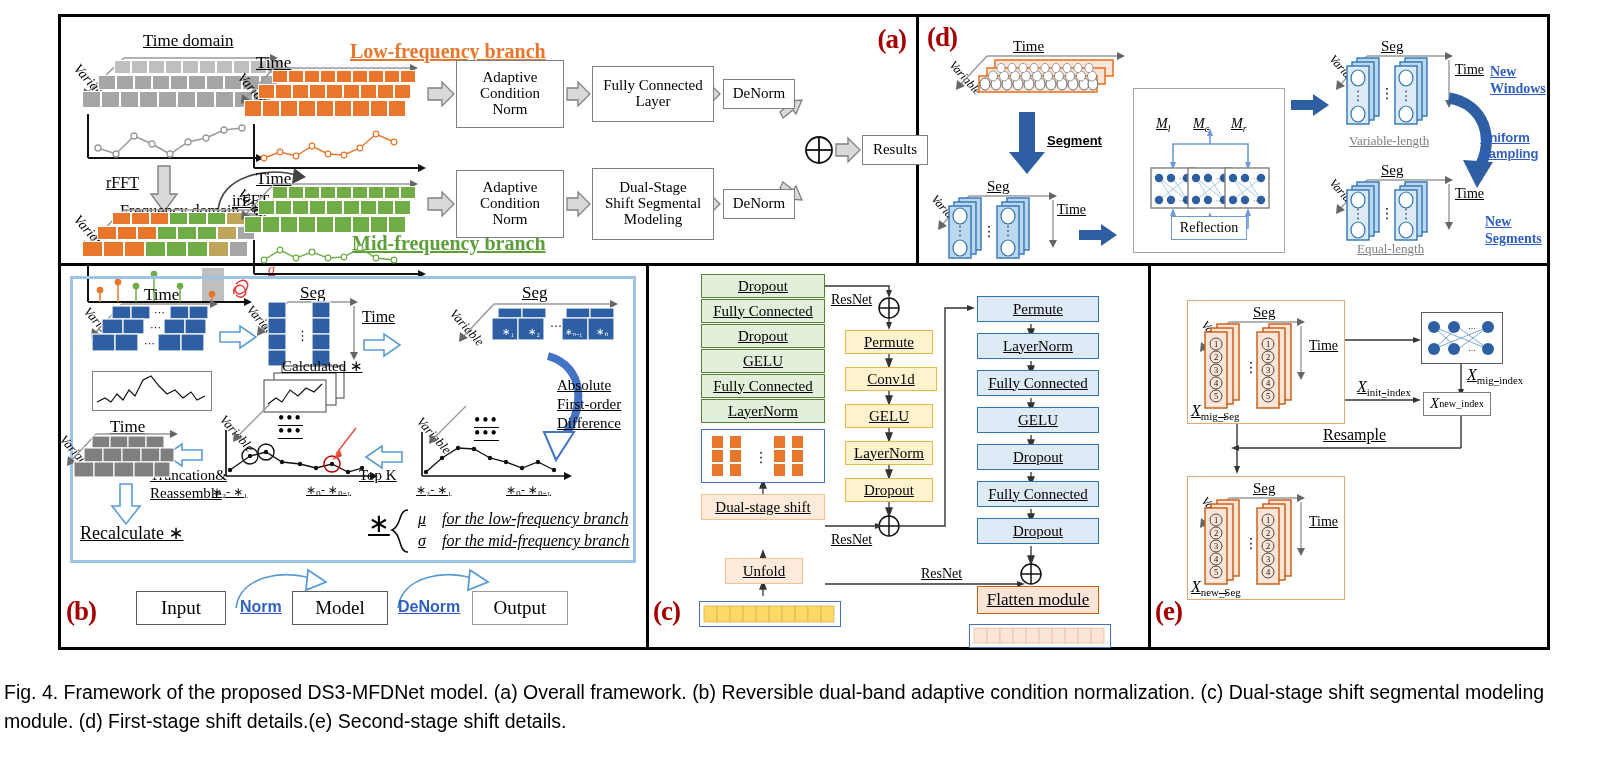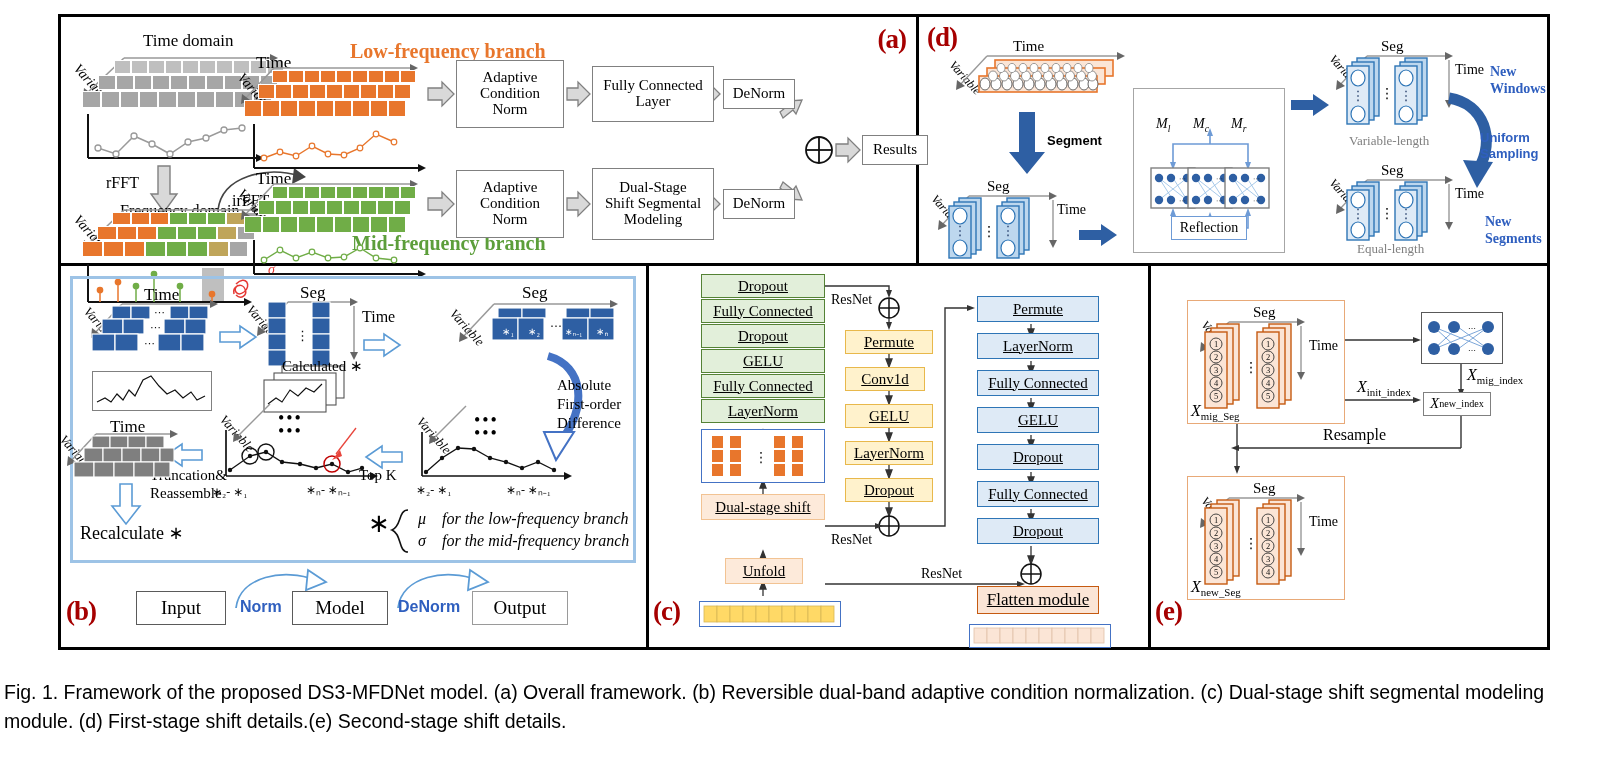--- a/index.html
+++ b/index.html
@@ -10,21 +10,21 @@
   .frame{position:absolute;left:58px;top:14px;width:1492px;height:636px;border:3px solid #000;box-sizing:border-box;}
   .vdiv{position:absolute;background:#000;}
   .hdiv{position:absolute;background:#000;}
 
   .panel{position:absolute;box-sizing:border-box;}
   .plabel{position:absolute;font-family:"Liberation Serif",serif;font-weight:bold;font-style:normal;font-size:27px;color:#A60000;letter-spacing:-1px;}
 
   
   .box{position:absolute;box-sizing:border-box;border:1.5px solid #808080;background:#fff;
        display:flex;align-items:center;justify-content:center;text-align:center;line-height:1.05;}
-  .txt{position:absolute;white-space:pre;line-height:1.1;}
+  .txt{position:absolute;white-space:pre;line-height:1.1;text-decoration:underline;}
   .diag{position:absolute;white-space:nowrap;transform-origin:0 0;font-style:italic;}
   svg{position:absolute;left:0;top:0;overflow:visible;}
 
   
   .stack{position:absolute;}
   .cell{position:absolute;box-sizing:border-box;border:1px solid #fff;}
 
   .caption{position:absolute;left:4px;top:678px;width:1600px;font-family:"Liberation Sans",sans-serif;
            font-size:19.5px;line-height:1.5;color:#000;}
 
@@ -994,21 +994,21 @@
             <rect x="121" y="4" width="13" height="16"></rect>
         </g>
       </svg>
     </div>
 
     <div class="txt" style="left:182px;top:26px;font-size:14px;">ResNet</div>
     <div class="txt" style="left:182px;top:266px;font-size:14px;">ResNet</div>
     <div class="txt" style="left:272px;top:300px;font-size:14px;">ResNet</div>
 
     <div class="cbox yellow" style="left:196px;top:64px;width:88px;height:24px;">Permute</div>
-    <div class="cbox yellow" style="left:196px;top:101px;width:80px;height:24px;">Conv1d</div>
+    <div class="cbox yellow" style="left:196px;top:101px;width:92px;height:24px;">Conv1d</div>
     <div class="cbox yellow" style="left:196px;top:138px;width:88px;height:24px;">GELU</div>
     <div class="cbox yellow" style="left:196px;top:175px;width:88px;height:24px;">LayerNorm</div>
     <div class="cbox yellow" style="left:196px;top:212px;width:88px;height:24px;">Dropout</div>
 
     <div class="cbox blue" style="left:328px;top:30px;width:122px;height:26px;">Permute</div>
     <div class="cbox blue" style="left:328px;top:67px;width:122px;height:26px;">LayerNorm</div>
     <div class="cbox blue" style="left:328px;top:104px;width:122px;height:26px;">Fully Connected</div>
     <div class="cbox blue" style="left:328px;top:141px;width:122px;height:26px;">GELU</div>
     <div class="cbox blue" style="left:328px;top:178px;width:122px;height:26px;">Dropout</div>
     <div class="cbox blue" style="left:328px;top:215px;width:122px;height:26px;">Fully Connected</div>
@@ -1185,15 +1185,15 @@
             <text x="17" y="49">2</text>
             <text x="17" y="62">3</text>
             <text x="17" y="75">4</text>
         </g>
         <circle cx="17" cy="72" r="6" fill="none" stroke="#333" stroke-width="0.9"></circle>
       </g>
     </svg>
     <div class="txt" style="left:40px;top:312px;font-size:16px;font-style:italic;"><span>X</span><sub style="font-style:normal;">new_Seg</sub></div>
   </div>
 
-  <div class="caption">Fig. 1.  Framework of the proposed DS3-MFDNet model. (a) Overall framework. (b) Reversible dual-band adaptive condition normalization. (c) Dual-stage shift segmental modeling module. (d) First-stage shift details.(e) Second-stage shift details.</div>
+  <div class="caption">Fig. 4.  Framework of the proposed DS3-MFDNet model. (a) Overall framework. (b) Reversible dual-band adaptive condition normalization. (c) Dual-stage shift segmental modeling module. (d) First-stage shift details.(e) Second-stage shift details.</div>
 
 </div>
 
 </body></html>

